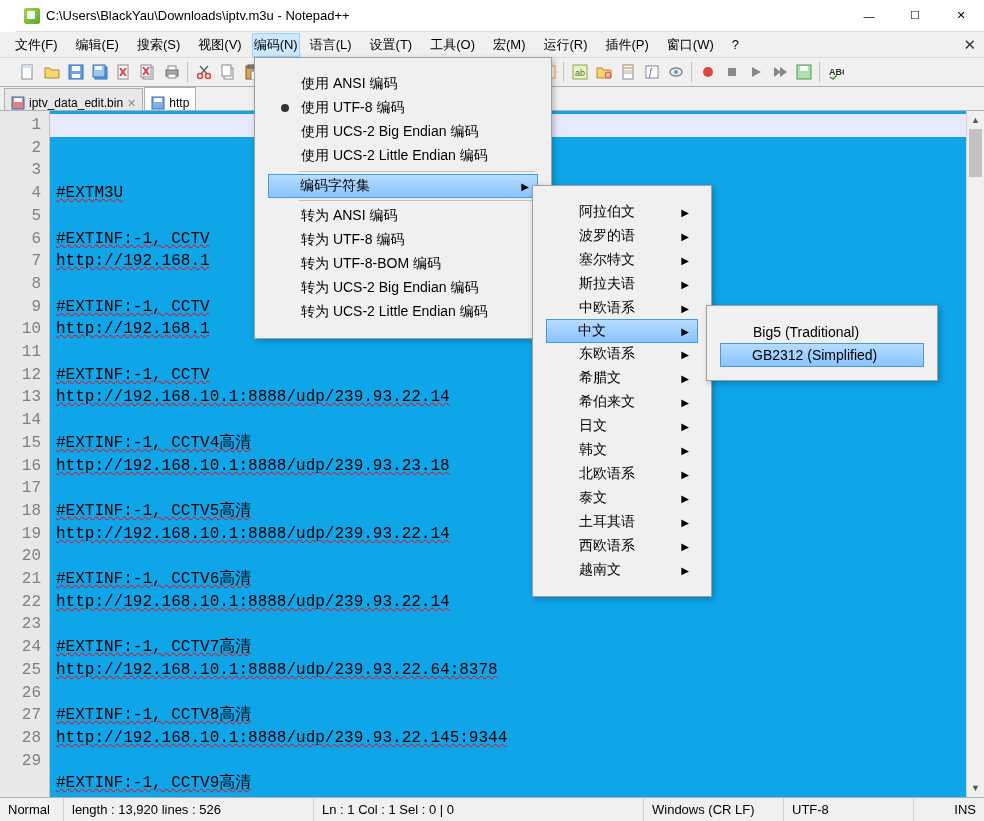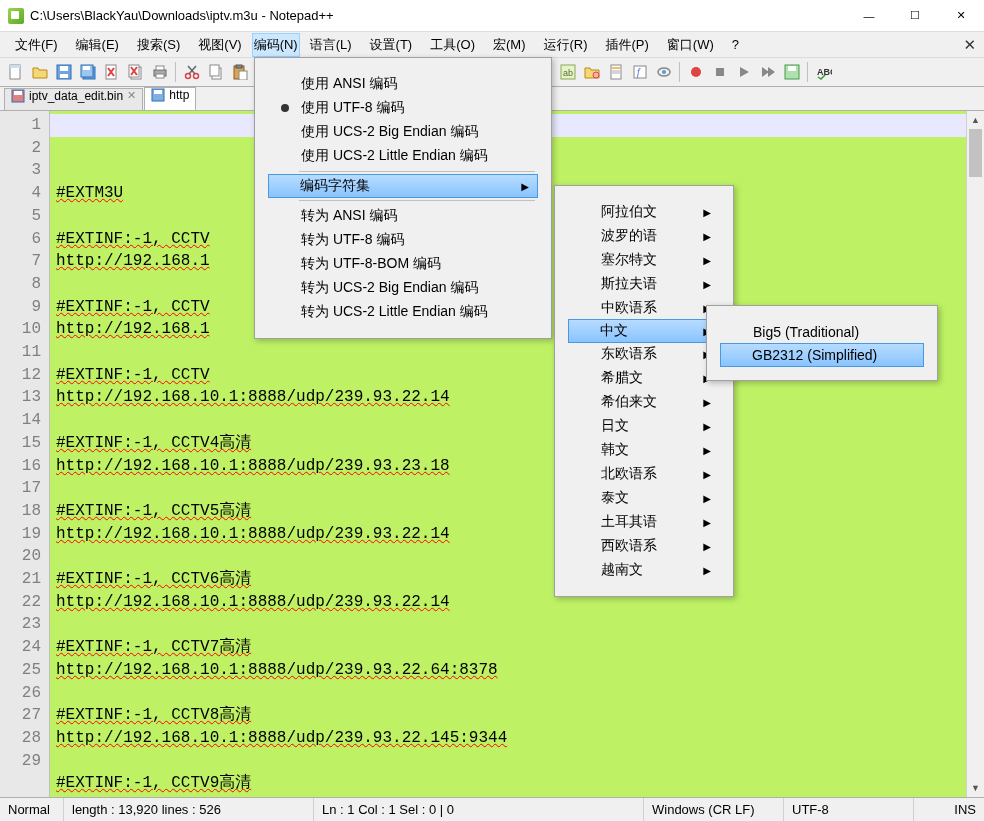--- a/index.html
+++ b/index.html
@@ -1,36 +1,36 @@
 <!DOCTYPE html>
 <html><head>
 <meta charset="utf-8">
 <style>
 * { margin:0; padding:0; box-sizing:border-box; }
 body { font-family:"Microsoft YaHei","Segoe UI",Tahoma,sans-serif; font-size:13px; background:#fff; width:984px; height:821px; overflow:hidden; position:relative; color:#000; }
-.titlebar { height:32px; background:#fff; display:flex; align-items:center; padding:0 0 0 8px; border-bottom:1px solid #ddd; }
+.titlebar { height:32px; background:#fff; display:flex; align-items:center; padding:0 0 0 8px; border-bottom:1px solid #ddd;margin-left:16px; }
 .titlebar .icon { width:16px; height:16px; margin-right:6px; background:linear-gradient(135deg,#9ad84a,#5da82a); border-radius:2px; position:relative; }
 .titlebar .icon::after { content:""; position:absolute; left:3px; top:3px; width:8px; height:8px; background:#fff; border-radius:1px; }
 .titlebar .title { flex:1; font-size:13px; }
 .winbtn { width:46px; height:32px; display:flex; align-items:center; justify-content:center; font-family:"Segoe MDL2 Assets",sans-serif; font-size:11px; }
 .menubar { height:26px; background:#f0f0f0; display:flex; align-items:center; padding:0 6px; border-bottom:1px solid #dcdcdc; position:relative; }
 .menubar .mi { padding:1px 8px; margin:0 1px; cursor:default; }
 .menubar .mi.active { background:#cce8ff; border:1px solid #99d1ff; padding:2px 1px; }
 .menubar .closex { position:absolute; right:8px; top:4px; font-size:15px; color:#333; }
-.toolbar { height:29px; background:#f0f0f0; display:flex; align-items:center; padding:2px 4px; border-bottom:1px solid #b0b0b0; gap:1px; }
+.toolbar { height:29px; background:#f0f0f0; display:flex; align-items:center; padding:2px 16px; border-bottom:1px solid #b0b0b0; gap:1px; }
 .tbtn { width:23px; height:23px; display:flex; align-items:center; justify-content:center; border:1px solid transparent; }
 .tsep { width:1px; height:20px; background:#c0c0c0; margin:0 3px; }
 .tabs { height:24px; background:#f0f0f0; display:flex; align-items:flex-end; padding:0 4px; border-bottom:1px solid #b0b0b0; }
-.tab { display:flex; align-items:flex-start; height:22px; padding:0 6px; background:#e8e8e8; border:1px solid #b0b0b0; border-bottom:none; margin-right:1px; font-size:12px; position:relative; }
+.tab { display:flex; align-items:flex-end; height:22px; padding:0 6px; background:#e8e8e8; border:1px solid #b0b0b0; border-bottom:none; margin-right:1px; font-size:12px; position:relative; }
 .tab.active { background:#fff; height:23px; }
 .tab .tabicon { width:14px; height:14px; margin-right:4px; display:inline-flex; align-items:center; justify-content:center; font-size:10px; }
 .tab .closetab { margin-left:4px; font-size:11px; color:#888; }
 .editor-wrap { position:relative; height:calc(821px - 32px - 26px - 29px - 24px - 24px); display:flex; }
 .gutter { width:50px; background:#e8e8e8; border-right:1px solid #c0c0c0; text-align:right; padding:3px 8px 0 0; font-family:"Courier New",monospace; font-size:16px; line-height:22.7px; color:#808080; }
-.editor { flex:1; background:#bef264; padding:3px 0 0 6px; font-family:"Courier New",monospace; font-size:16px; line-height:22.7px; white-space:pre; overflow:hidden; position:relative; }
+.editor { flex:1; background:#0ea5e9; padding:3px 0 0 6px; font-family:"Courier New",monospace; font-size:16px; line-height:22.7px; white-space:pre; overflow:hidden; position:relative; }
 .editor .hl { background:#e8e8ff; display:block; position:absolute; left:0; right:0; height:22.7px; top:3px; z-index:0; }
 .editor .row { position:relative; z-index:1; }
 .editor .wavy { text-decoration:underline wavy #ff0000; text-decoration-thickness:1px; }
 .scrollbar-v { width:18px; background:#f0f0f0; border-left:1px solid #d0d0d0; position:relative; }
 .scrollbar-v .thumb { position:absolute; top:18px; left:2px; right:2px; height:48px; background:#c2c2c2; }
 .scrollbar-v .arrow { position:absolute; left:0; right:0; height:18px; display:flex; align-items:center; justify-content:center; font-size:9px; color:#555; }
 .statusbar { height:24px; background:#f0f0f0; border-top:1px solid #b0b0b0; display:flex; align-items:center; font-size:13px; }
 .statusbar .cell { padding:0 8px; border-right:1px solid #d0d0d0; height:100%; display:flex; align-items:center; }
 .dropdown { position:absolute; background:#f0f0f0; border:1px solid #a0a0a0; box-shadow:2px 2px 6px rgba(0,0,0,0.25); z-index:100; padding:14px; }
 .dropdown .ditem { display:flex; align-items:center; height:24px; padding:0 28px 0 32px; font-size:14px; position:relative; white-space:nowrap; }
@@ -366,21 +366,21 @@
     <div class="dsep"></div>
     <div class="ditem hi">编码字符集<span class="arrow">▶</span></div>
     <div class="dsep"></div>
     <div class="ditem">转为 ANSI 编码</div>
     <div class="ditem">转为 UTF-8 编码</div>
     <div class="ditem">转为 UTF-8-BOM 编码</div>
     <div class="ditem">转为 UCS-2 Big Endian 编码</div>
     <div class="ditem">转为 UCS-2 Little Endian 编码</div>
   </div>
 
-<div class="dropdown" id="charsetmenu" style="left:554px;top:185px;width:180px">
+<div class="dropdown" id="charsetmenu" style="left:532px;top:185px;width:180px">
     <div class="ditem">阿拉伯文<span class="arrow">▶</span></div>
     <div class="ditem">波罗的语<span class="arrow">▶</span></div>
     <div class="ditem">塞尔特文<span class="arrow">▶</span></div>
     <div class="ditem">斯拉夫语<span class="arrow">▶</span></div>
     <div class="ditem">中欧语系<span class="arrow">▶</span></div>
     <div class="ditem hi">中文<span class="arrow">▶</span></div>
     <div class="ditem">东欧语系<span class="arrow">▶</span></div>
     <div class="ditem">希腊文<span class="arrow">▶</span></div>
     <div class="ditem">希伯来文<span class="arrow">▶</span></div>
     <div class="ditem">日文<span class="arrow">▶</span></div>

